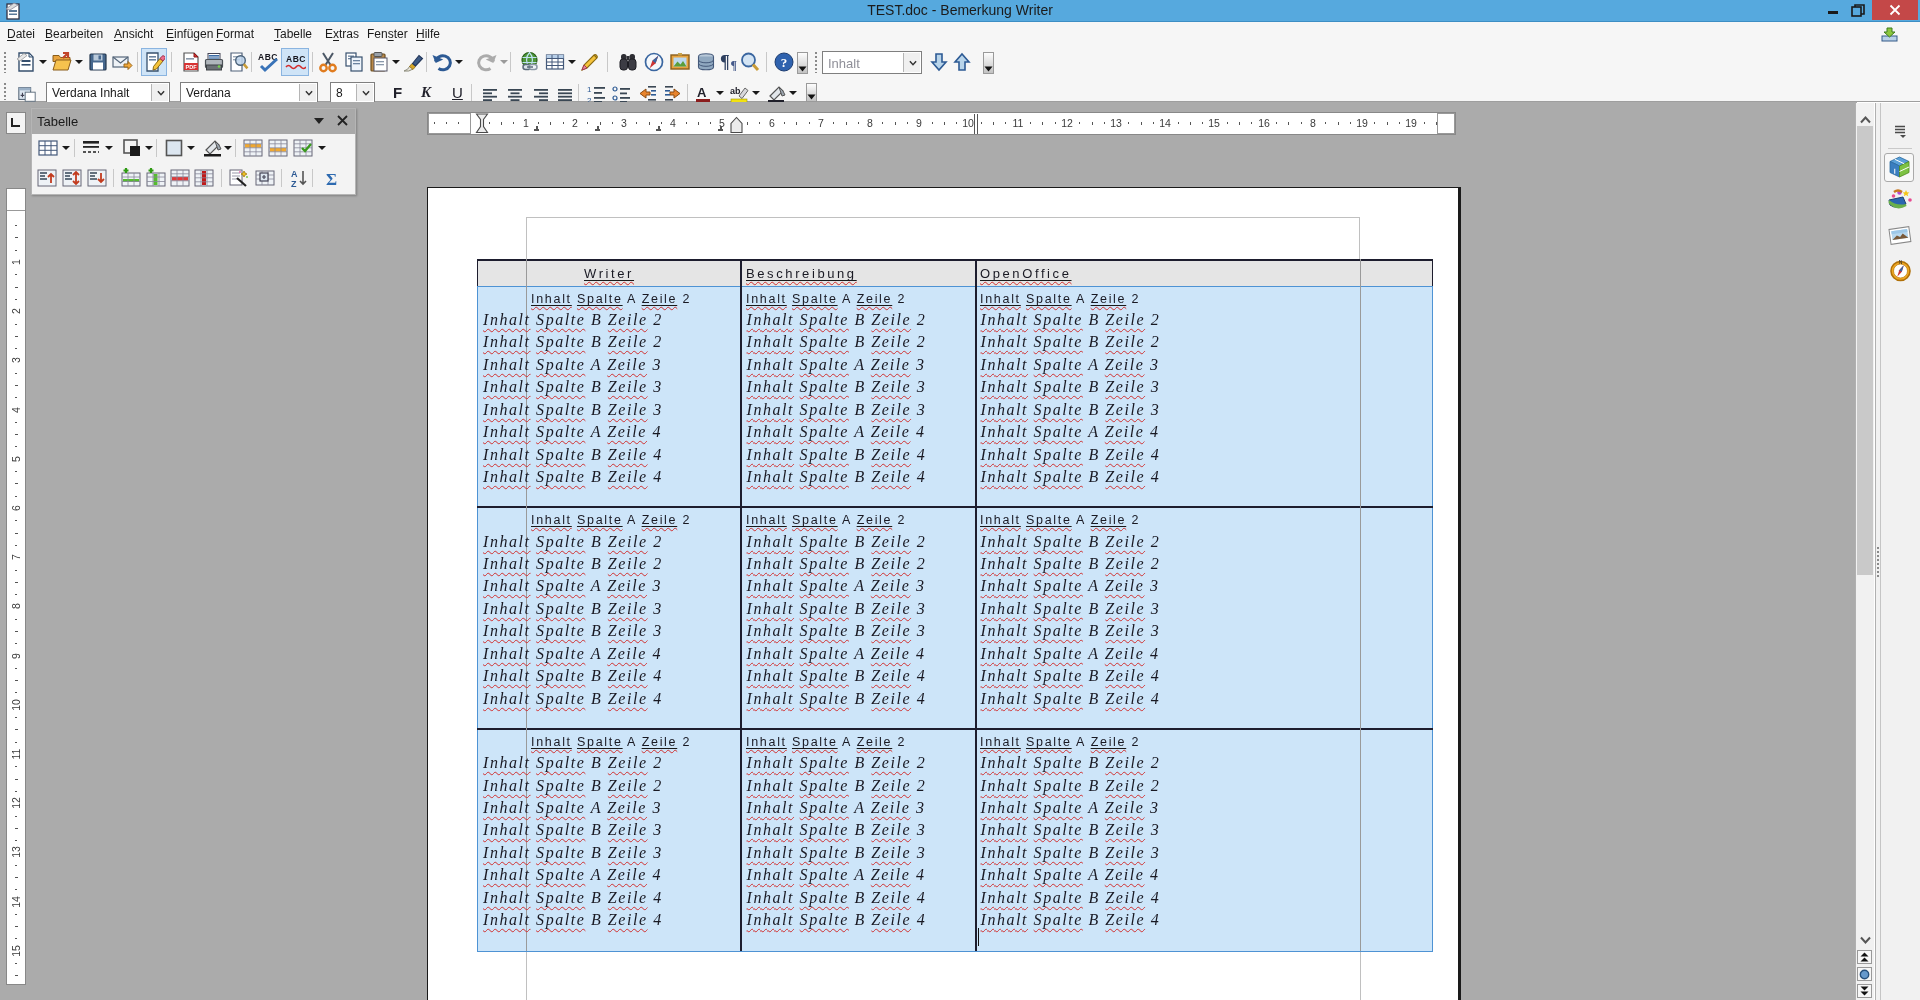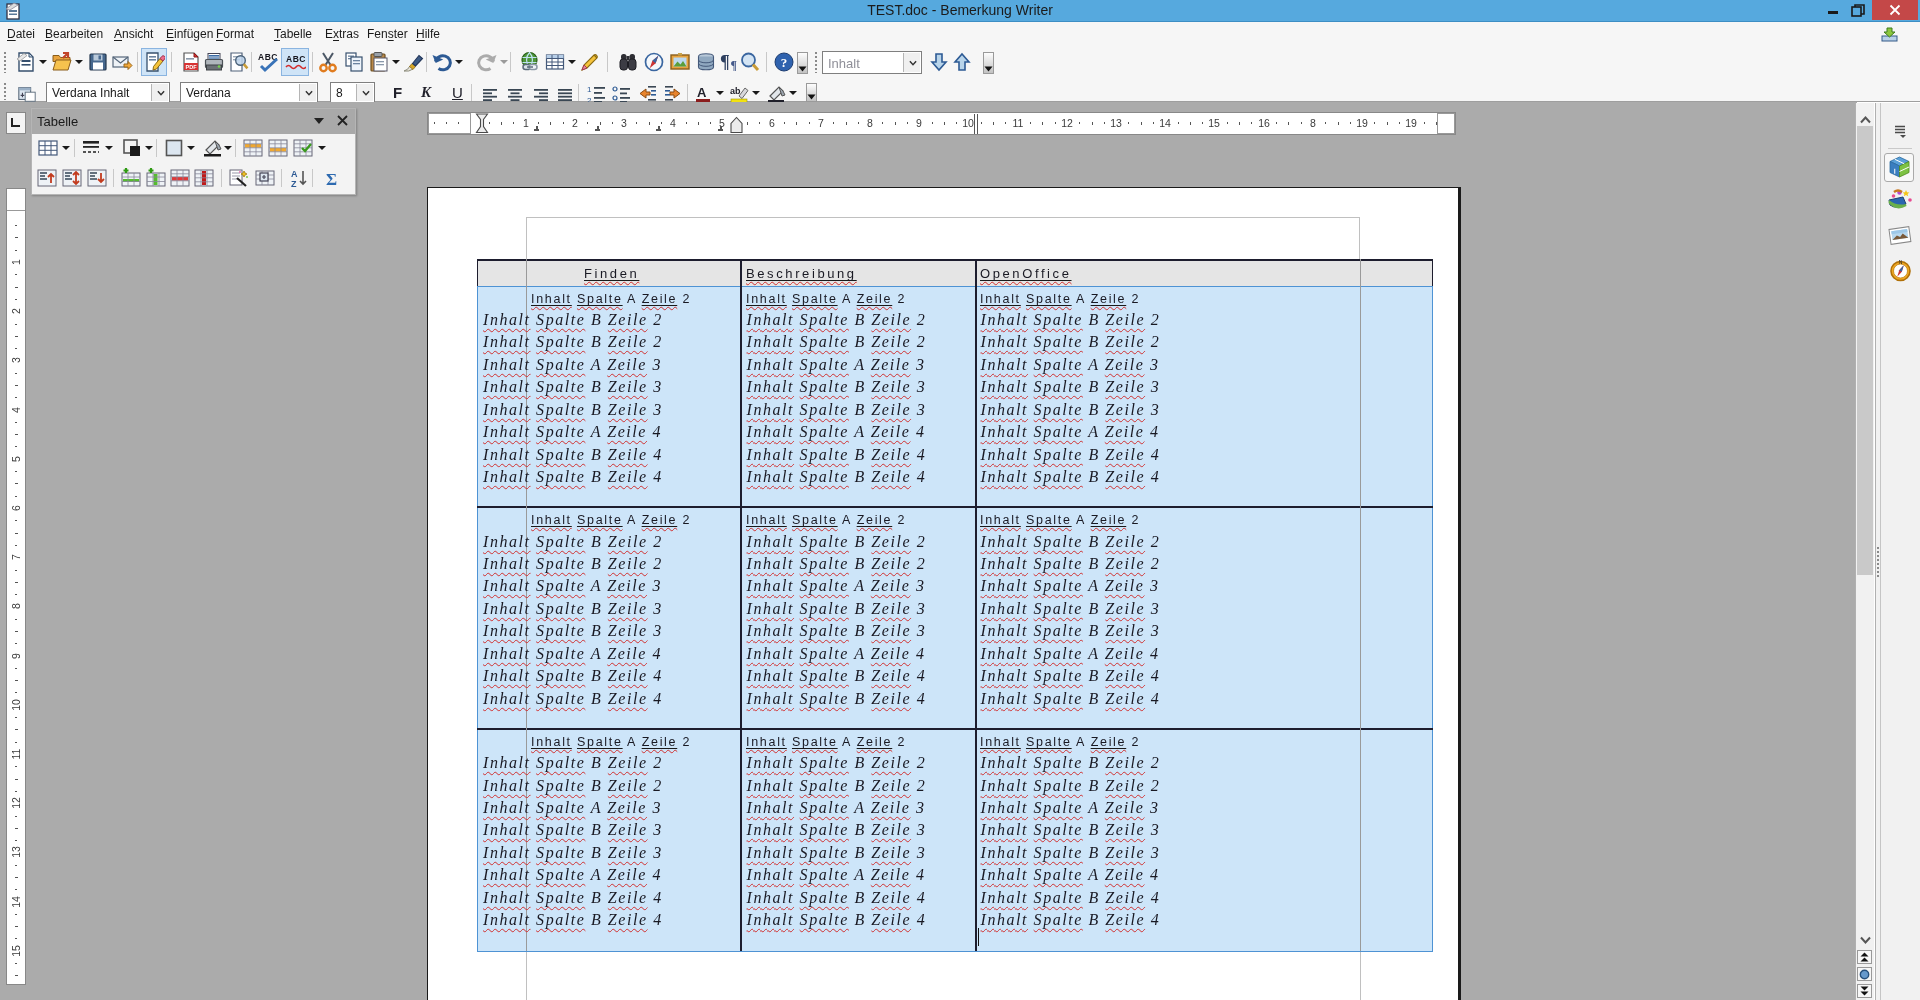--- a/index.html
+++ b/index.html
@@ -547,21 +547,21 @@
 <div class="abs" style="left:477px;top:259px;width:956px;height:27px;background:#e5e5e5;border:1.5px solid #1d1d2e;border-top-width:2px;border-bottom:none"></div>
 <div class="abs" style="left:477px;top:286px;width:956px;height:666px;background:#cde5f9;border:1px solid #4e93d4;border-left-width:1.5px;border-right-width:1.5px;border-bottom-width:1.5px"></div>
 <div class="hline" style="left:477px;top:506px;width:956px;background:#1d1d2e;height:1.5px"></div>
 <div class="hline" style="left:477px;top:728px;width:956px;background:#1d1d2e;height:1.5px"></div>
 <div class="vline" style="left:740px;top:259px;height:692px;background:#1d1d2e;width:1.5px"></div>
 <div class="vline" style="left:975px;top:259px;height:692px;background:#1d1d2e;width:1.5px"></div>
 <div class="vline" style="left:526px;top:259px;height:692px;background:#9a9a9a"></div>
 <div class="vline" style="left:1360px;top:259px;height:692px;background:#9a9a9a"></div>
 <div class="vline" style="left:526px;top:952px;height:48px;background:#c0c0c0"></div>
 <div class="vline" style="left:1360px;top:952px;height:48px;background:#c0c0c0"></div>
-<div class="tl hdrline" style="left:584px;top:267px"><span class="u"><span class="w">Finden</span></span></div>
+<div class="tl hdrline" style="left:584px;top:267px"><span class="u"><span class="w">Writer</span></span></div>
 <div class="tl hdrline" style="left:746px;top:267px"><span class="u"><span class="w">Beschreibung</span></span></div>
 <div class="tl hdrline" style="left:980px;top:267px"><span class="u"><span class="w">OpenOffice</span></span></div>
 <div class="tl sansline" style="left:531px;top:292.9px"><span class="u"><span class="w">Inhalt</span></span> <span class="u"><span class="w">Spalte</span></span> A <span class="u"><span class="w">Zeile</span></span> 2</div>
 <div class="tl itline" style="left:483.0px;top:312.0px"><span class="w">Inhalt</span> <span class="w">Spalte</span> B <span class="w">Zeile</span> 2</div>
 <div class="tl itline" style="left:483.0px;top:334.4px"><span class="w">Inhalt</span> <span class="w">Spalte</span> B <span class="w">Zeile</span> 2</div>
 <div class="tl itline" style="left:483.0px;top:356.9px"><span class="w">Inhalt</span> <span class="w">Spalte</span> A <span class="w">Zeile</span> 3</div>
 <div class="tl itline" style="left:483.0px;top:379.3px"><span class="w">Inhalt</span> <span class="w">Spalte</span> B <span class="w">Zeile</span> 3</div>
 <div class="tl itline" style="left:483.0px;top:401.8px"><span class="w">Inhalt</span> <span class="w">Spalte</span> B <span class="w">Zeile</span> 3</div>
 <div class="tl itline" style="left:483.0px;top:424.2px"><span class="w">Inhalt</span> <span class="w">Spalte</span> A <span class="w">Zeile</span> 4</div>
 <div class="tl itline" style="left:483.0px;top:446.7px"><span class="w">Inhalt</span> <span class="w">Spalte</span> B <span class="w">Zeile</span> 4</div>

